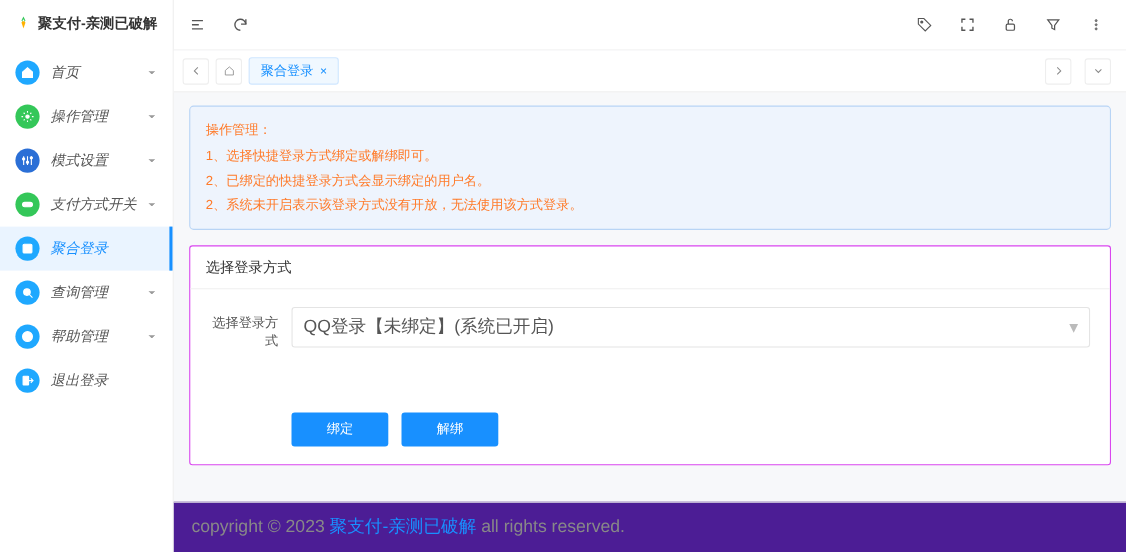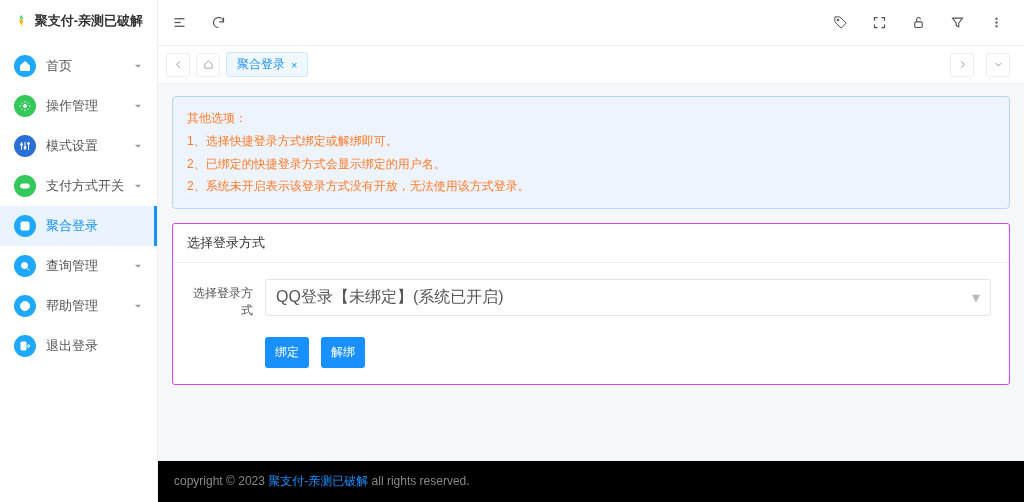--- a/index.html
+++ b/index.html
@@ -8,21 +8,21 @@
 .sidebar { width: 158px; border-right: 1px solid #eee; display: flex; flex-direction: column; background: #fff; }
 .logo-area { display: flex; align-items: center; padding: 12px 14px; gap: 6px; }
 .logo-svg { width: 18px; height: 18px; }
 .logo-title { font-weight: 600; font-size: 13px; color: #333; white-space: nowrap; }
 .nav { flex: 1; overflow-y: auto; padding-top: 4px; }
 .nav-item { display: flex; align-items: center; padding: 9px 14px; cursor: pointer; color: #555; position: relative; }
 .nav-item.active { background: #eaf4ff; color: #1890ff; }
 .nav-item.active::after { content: ""; position: absolute; right: 0; top: 0; bottom: 0; width: 3px; background: #1890ff; }
 .nav-icon { width: 22px; height: 22px; border-radius: 50%; display: inline-flex; align-items: center; justify-content: center; margin-right: 10px; flex-shrink: 0; }
 .nav-icon svg { width: 12px; height: 12px; fill: #fff; }
-.nav-label { flex: 1; font-size: 13px; }
+.nav-label { flex: 1; font-size: 13px; font-style: italic; }
 .chev { margin-left: auto; color: #999; }
 .chev svg { width: 10px; height: 10px; fill: #999; }
 .main { flex: 1; display: flex; flex-direction: column; min-width: 0; }
 .topbar { height: 46px; border-bottom: 1px solid #eee; display: flex; align-items: center; padding: 0 10px; }
 .topbar-left { display: flex; align-items: center; gap: 16px; }
 .icon-btn { cursor: pointer; color: #555; display: inline-flex; align-items: center; justify-content: center; padding: 4px; }
 .icon-btn svg { width: 15px; height: 15px; stroke: #555; fill: none; }
 .topbar-right { margin-left: auto; display: flex; align-items: center; gap: 16px; padding-right: 6px; }
 .content-wrap { flex: 1; display: flex; flex-direction: column; background: #f7f8fa; min-height: 0; }
 .tabbar { height: 38px; background: #fff; border-bottom: 1px solid #eee; display: flex; align-items: center; padding: 0 8px; }
@@ -34,22 +34,22 @@
 .page { padding: 12px 14px; overflow-y: auto; flex: 1; }
 .alert { border: 1px solid #b8d4f5; background: #eef4fd; border-radius: 4px; padding: 10px 14px; font-size: 12px; line-height: 1.9; color: #ff7a29; margin-bottom: 14px; }
 .card { background: #fff; border: 1px solid #d946ef; border-radius: 3px; margin-bottom: 14px; }
 .card-header { padding: 10px 14px; border-bottom: 1px solid #f0f0f0; font-size: 13px; color: #333; }
 .card-body { padding: 16px 18px; }
 .form-row { display: flex; align-items: flex-start; gap: 12px; margin-bottom: 18px; }
 .form-label { width: 62px; text-align: right; font-size: 12px; color: #555; line-height: 1.4; padding-top: 6px; }
 .select { flex: 1; border: 1px solid #e4e4e4; border-radius: 3px; padding: 7px 10px; font-size: 16px; color: #555; background: #fff; display: flex; align-items: center; cursor: pointer; }
 .select .sel-caret { margin-left: auto; color: #bbb; }
 .btn-row { display: flex; gap: 12px; margin-left: 74px; }
-.btn { background: #1890ff; color: #fff; border: none; border-radius: 3px; padding: 7px 10px; font-size: 12px; cursor: pointer; }
-.footer { background: #000000; border-top: 1px solid #eee; padding: 12px 16px; font-size: 12px; color: #888; }
+.btn { background: #1890ff; color: #fff; border: none; border-radius: 3px; padding: 7px 32px; font-size: 12px; cursor: pointer; margin-top: 38px; }
+.footer { background: #4c1d95; border-top: 1px solid #eee; padding: 12px 16px; font-size: 16px; color: #888; }
 .footer a { color: #1890ff; text-decoration: none; }
 </style>
 </head>
 <body>
 
 <div class="root">
   <aside class="sidebar">
     <div class="logo-area">
       <svg class="logo-svg" viewBox="0 0 24 24">
           <path fill="#34c759" d="M12 2l3 6-3 3-3-3z"></path>
@@ -234,21 +234,21 @@
           <span class="tab-down">
               <svg viewBox="0 0 24 24" stroke-width="2">
                 <polyline points="6 9 12 15 18 9"></polyline>
               </svg>
             </span>
         </div>
       </div>
 
       <div class="page">
         <div class="alert">
-          <div>其他选项：</div>
+          <div>操作管理：</div>
           <div>1、选择快捷登录方式绑定或解绑即可。</div>
           <div>2、已绑定的快捷登录方式会显示绑定的用户名。</div>
           <div>2、系统未开启表示该登录方式没有开放，无法使用该方式登录。</div>
         </div>
 
         <div class="card">
           <div class="card-header">选择登录方式</div>
           <div class="card-body">
             <div class="form-row">
               <div class="form-label">选择登录方式</div>

